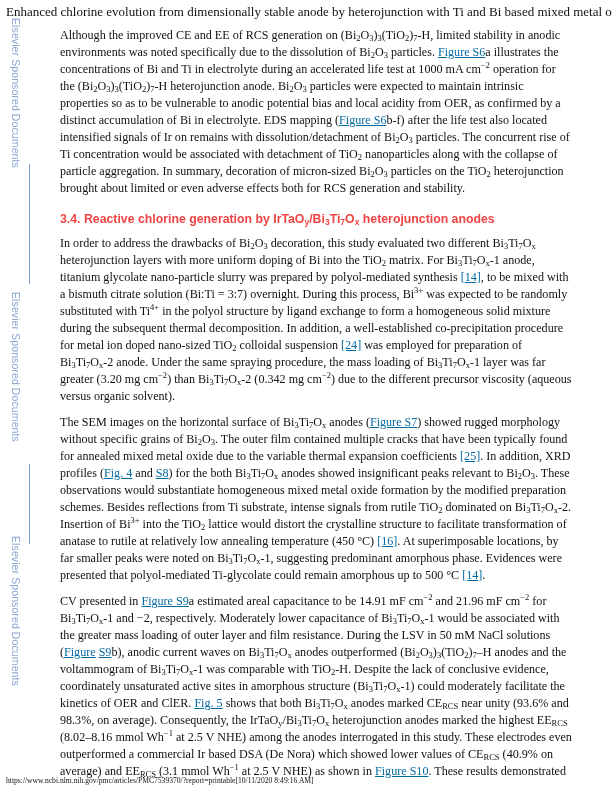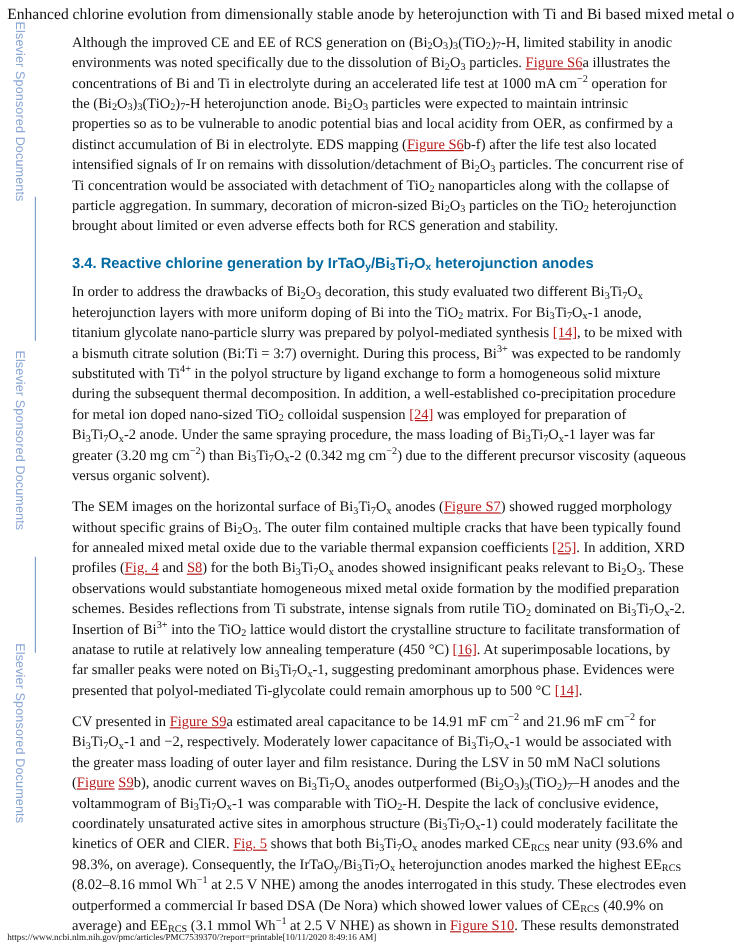--- a/index.html
+++ b/index.html
@@ -27,24 +27,24 @@
     font-family: "Liberation Sans", "DejaVu Sans", sans-serif;
     font-size: 10.5px; color: #8aa6d3; white-space: nowrap; letter-spacing: 0.1px;
   }
   .content {
     position: absolute; left: 60px; top: 27px; width: 512px;
     font-size: 12.1px; line-height: 17.0px;
   }
   p { margin: 0 0 9px 0; }
   h3 {
     font-family: "Liberation Sans", "DejaVu Sans", sans-serif;
-    font-size: 12.3px; font-weight: bold; color: #0369a1;
+    font-size: 12.3px; font-weight: bold; color: #ef4444;
     margin: 14px 0 8px 0; line-height: 16px;
   }
-  a { color: #b91c1c; text-decoration: underline; }
+  a { color: #0369a1; text-decoration: underline; }
   sub { font-size: 8.5px; vertical-align: -2px; line-height: 0; }
   sup { font-size: 8.5px; vertical-align: 5px; line-height: 0; }
 </style>
 </head>
 <body>
 
 <div class="print-header">Enhanced chlorine evolution from dimensionally stable anode by heterojunction with Ti and Bi based mixed metal oxide layers prepared from nanoparticle slurry</div>
 
 <div class="sidebar">
   <div class="wm" style="top:-6px;">Elsevier Sponsored Documents</div>

